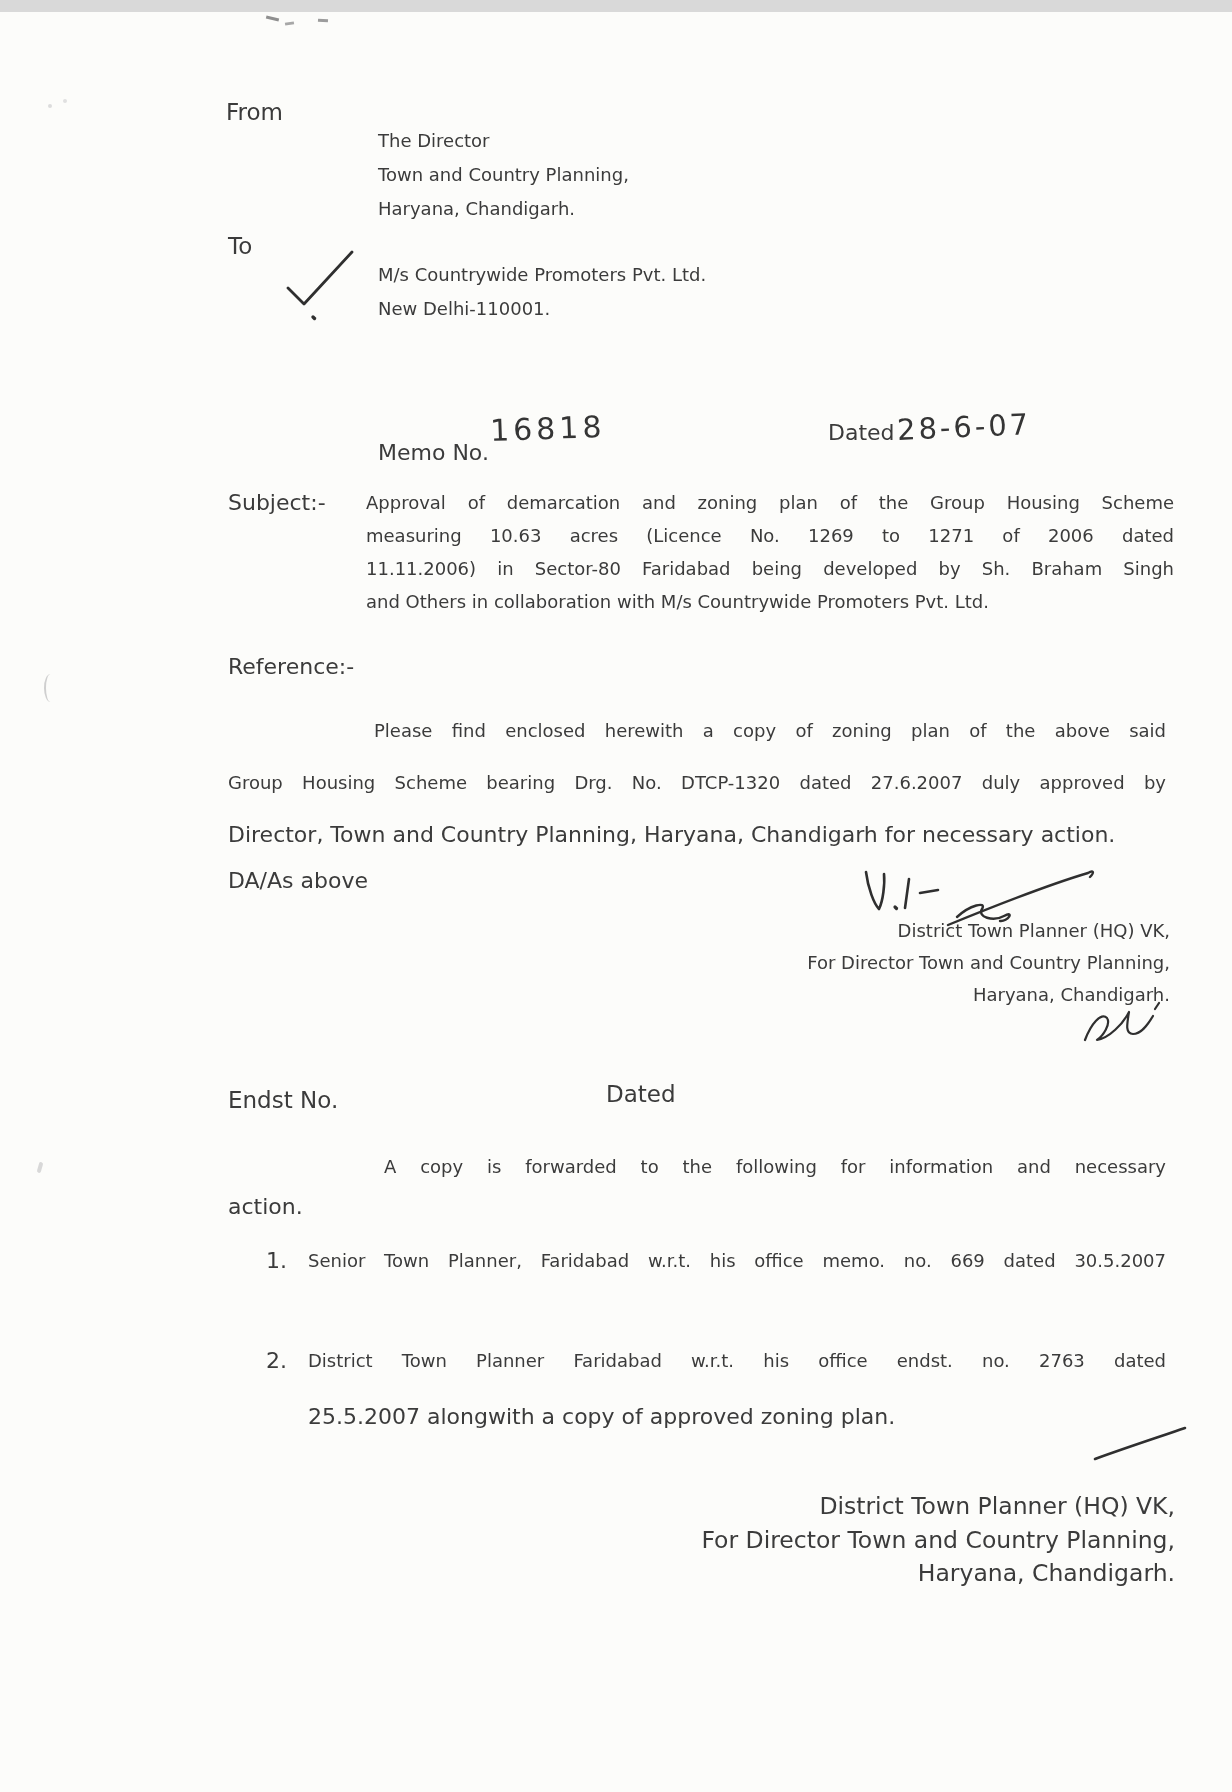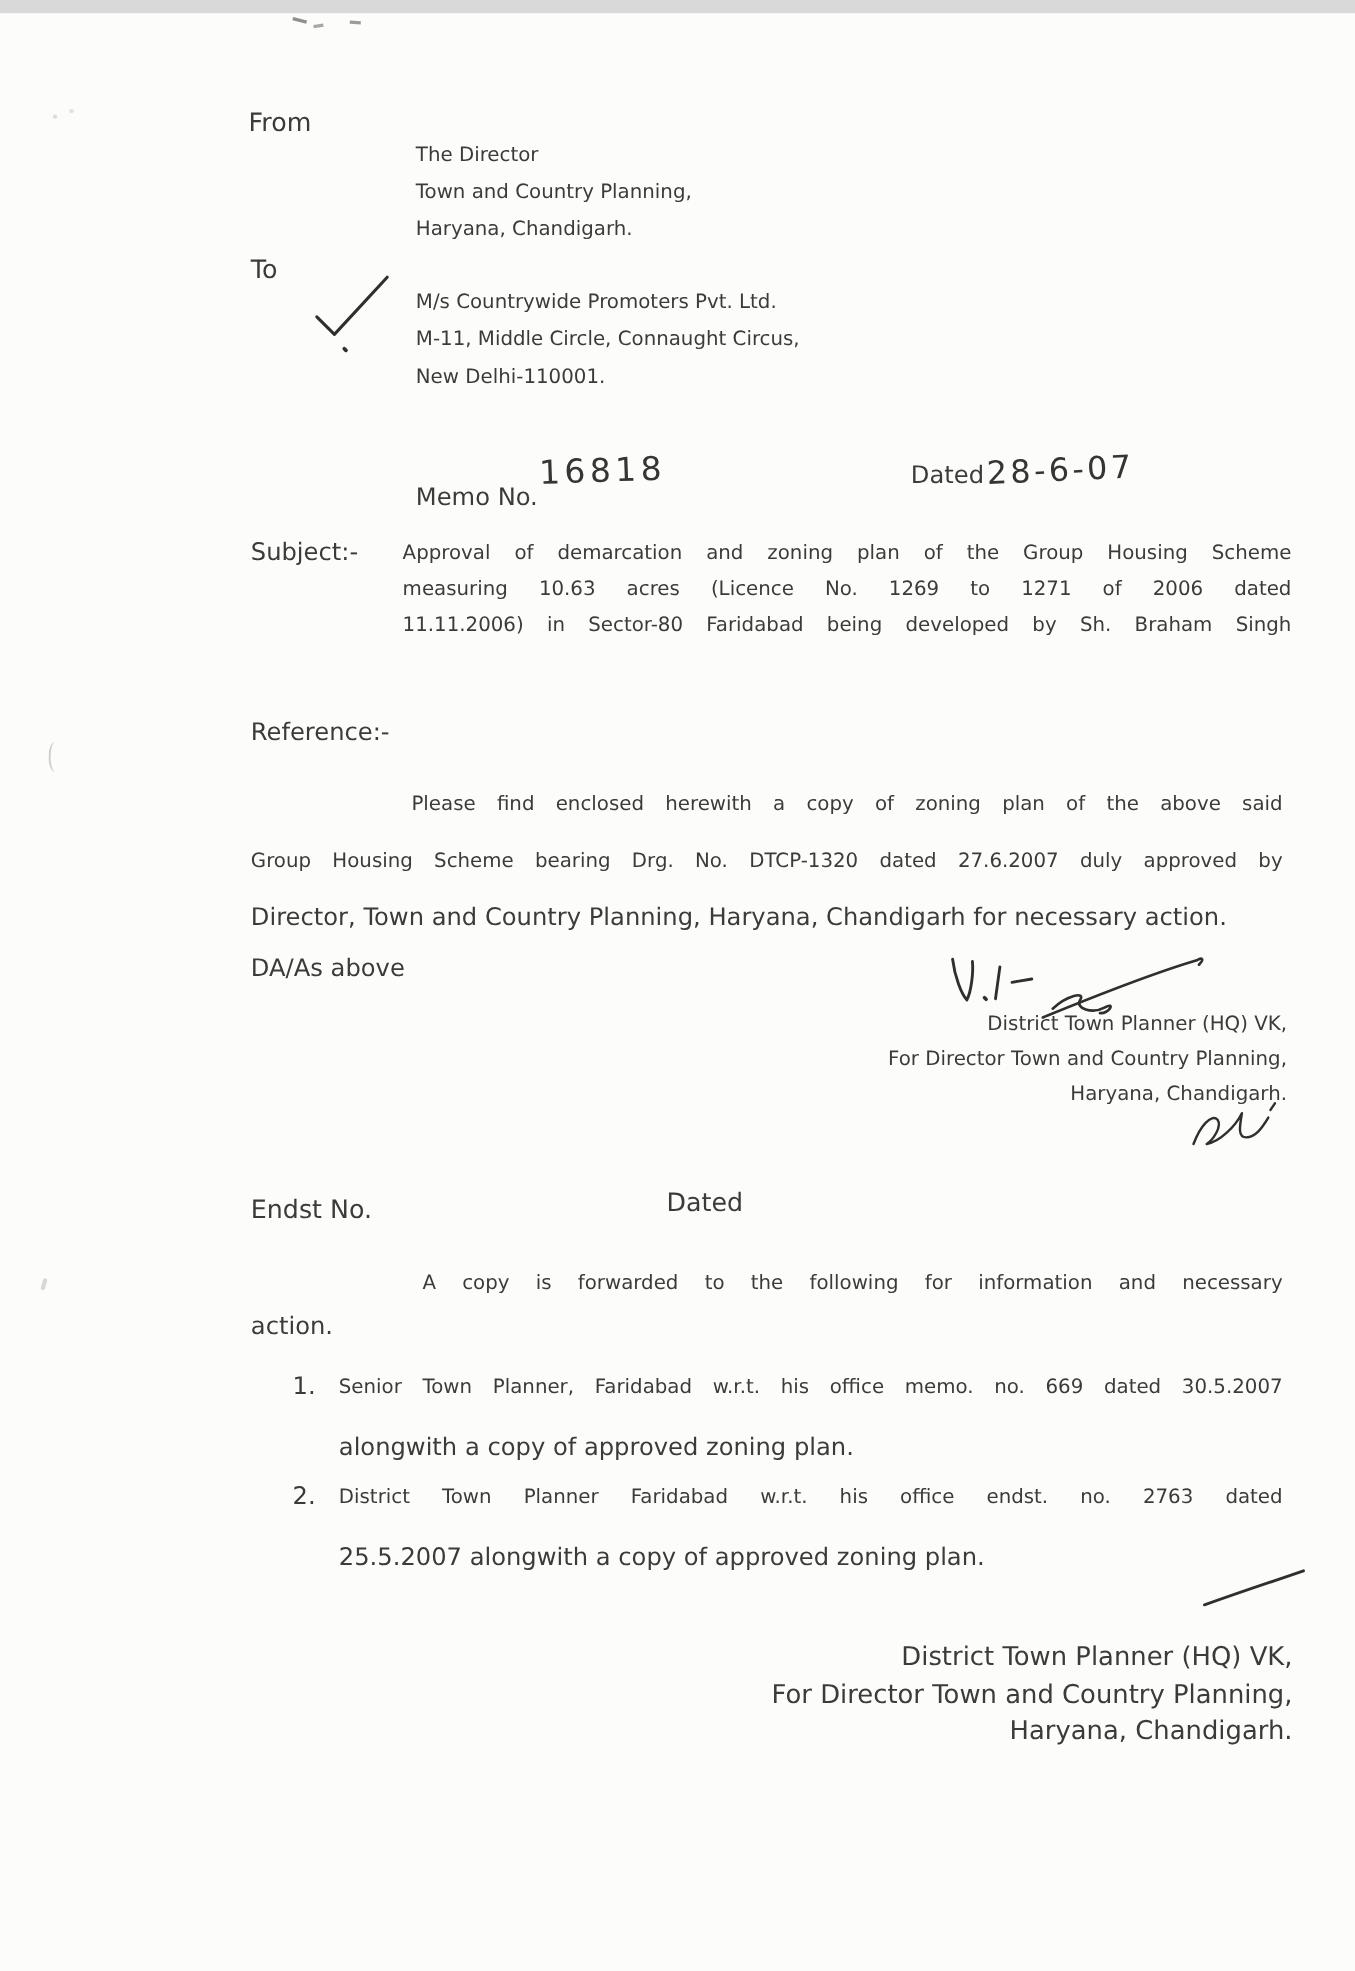--- a/index.html
+++ b/index.html
@@ -41,34 +41,34 @@
 
   <div class="t" style="left:228px;top:218px;font-size:23px;">To</div>
 
   <svg class="mark" style="left:278px;top:232px;" width="82" height="84" viewBox="0 0 82 84">
     <path d="M10 44 L26 60 L74 8" stroke-width="2.8"></path>
     <path d="M35 73 l1.5 1.5" stroke-width="3.4"></path>
   </svg>
 
   <div class="blk lines" style="left:378px;top:246px;">
     <div>M/s Countrywide Promoters Pvt. Ltd.</div>
-    <div>M-11, Middle Circle, Connaught Circus,</div>
     <div>New Delhi-110001.</div>
   </div>
 
   <div class="t" style="left:378px;top:424px;">Memo No.</div>
   <div class="hand" style="left:490px;top:399px;font-size:30px;letter-spacing:4px;transform:rotate(-2deg);">16818</div>
   <div class="t" style="left:828px;top:404px;">Dated</div>
   <div class="hand" style="left:897px;top:398px;font-size:29px;letter-spacing:3px;transform:rotate(-2.5deg);">28-6-07</div>
 
   <div class="t" style="left:228px;top:474px;">Subject:-</div>
   <div class="blk" style="left:366px;top:474px;width:808px;">
     <div class="line33 stretch">Approval of demarcation and zoning plan of the Group Housing Scheme</div>
     <div class="line33 stretch">measuring 10.63 acres (Licence No. 1269 to 1271 of 2006 dated</div>
     <div class="line33 stretch">11.11.2006) in Sector-80 Faridabad being developed by Sh. Braham Singh</div>
+    <div class="line33">and Others in collaboration with M/s Countrywide Promoters Pvt. Ltd.</div>
   </div>
 
   <div class="t" style="left:228px;top:638px;">Reference:-</div>
 
   <div class="blk stretch" style="left:374px;top:702px;width:792px;height:33px;line-height:33px;">Please find enclosed herewith a copy of zoning plan of the above said</div>
   <div class="blk stretch" style="left:228px;top:754px;width:938px;height:33px;line-height:33px;">Group Housing Scheme bearing Drg. No. DTCP-1320 dated 27.6.2007 duly approved by</div>
   <div class="t" style="left:228px;top:806px;">Director, Town and Country Planning, Haryana, Chandigarh for necessary action.</div>
 
   <div class="t" style="left:228px;top:852px;">DA/As above</div>
 
@@ -93,21 +93,20 @@
   </svg>
 
   <div class="t" style="left:228px;top:1072px;font-size:23px;">Endst No.</div>
   <div class="t" style="left:606px;top:1066px;font-size:23px;">Dated</div>
 
   <div class="blk stretch" style="left:384px;top:1138px;width:782px;height:33px;line-height:33px;">A copy is forwarded to the following for information and necessary</div>
   <div class="t" style="left:228px;top:1178px;">action.</div>
 
   <div class="t" style="left:266px;top:1232px;">1.</div>
   <div class="blk stretch" style="left:308px;top:1232px;width:858px;height:33px;line-height:33px;">Senior Town Planner, Faridabad w.r.t. his office memo. no. 669 dated 30.5.2007</div>
-  <div class="t" style="left:308px;top:1288px;">alongwith a copy of approved zoning plan.</div>
 
   <div class="t" style="left:266px;top:1332px;">2.</div>
   <div class="blk stretch" style="left:308px;top:1332px;width:858px;height:33px;line-height:33px;">District Town Planner Faridabad w.r.t. his office endst. no. 2763 dated</div>
   <div class="t" style="left:308px;top:1388px;">25.5.2007 alongwith a copy of approved zoning plan.</div>
 
   <svg class="mark" style="left:1090px;top:1410px;" width="100" height="42" viewBox="0 0 100 42">
     <path d="M5 37 C38 25 72 14 95 6" stroke-width="2.6"></path>
   </svg>
 
   <div class="blk right" style="left:575px;top:1478px;width:600px;font-size:23.5px;">

